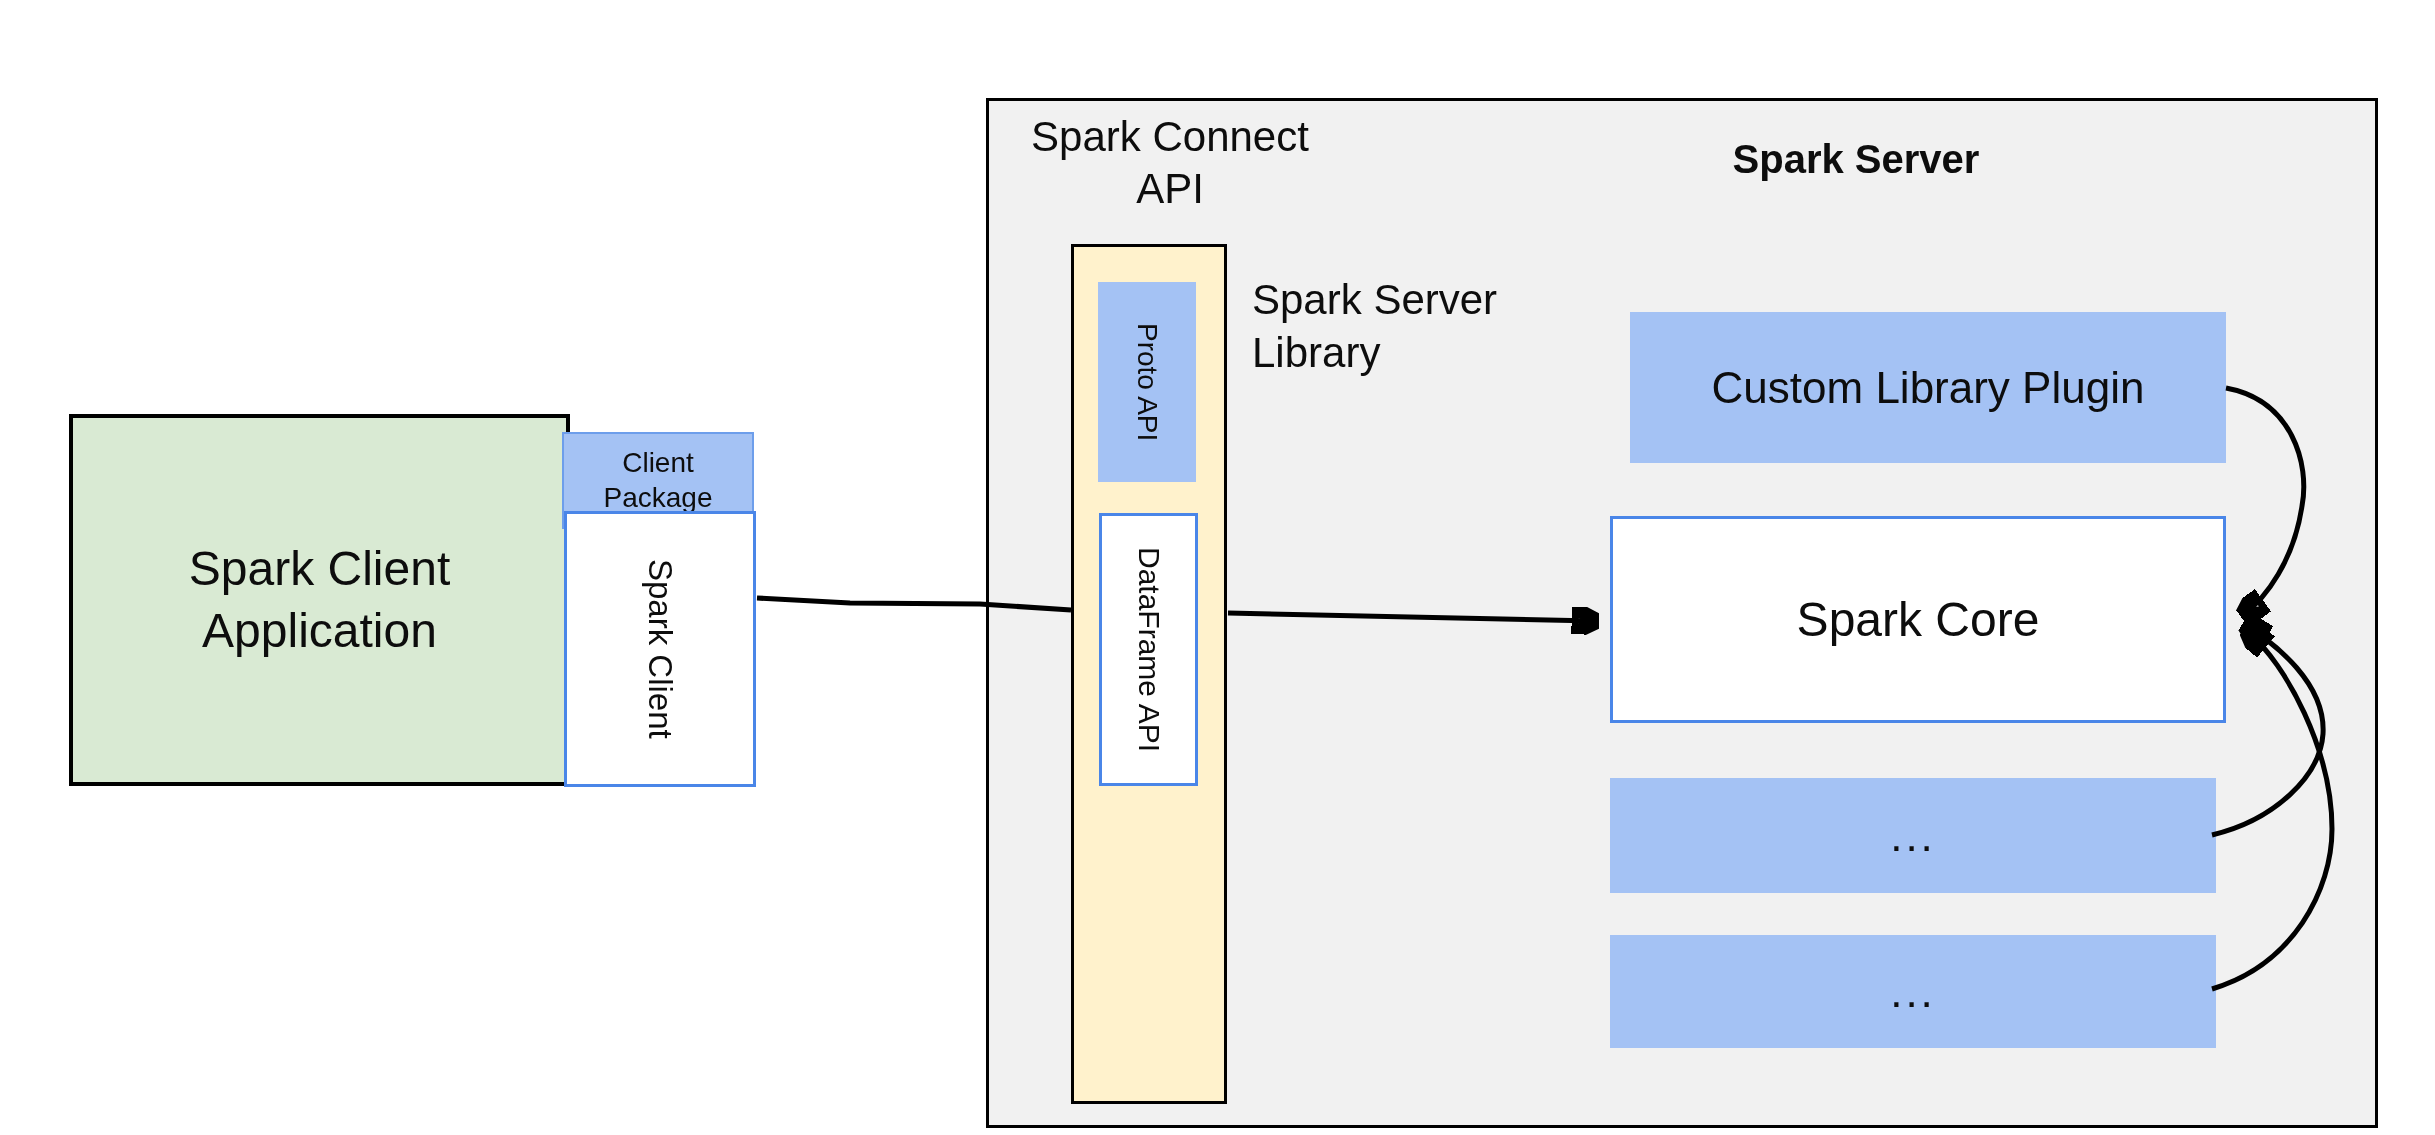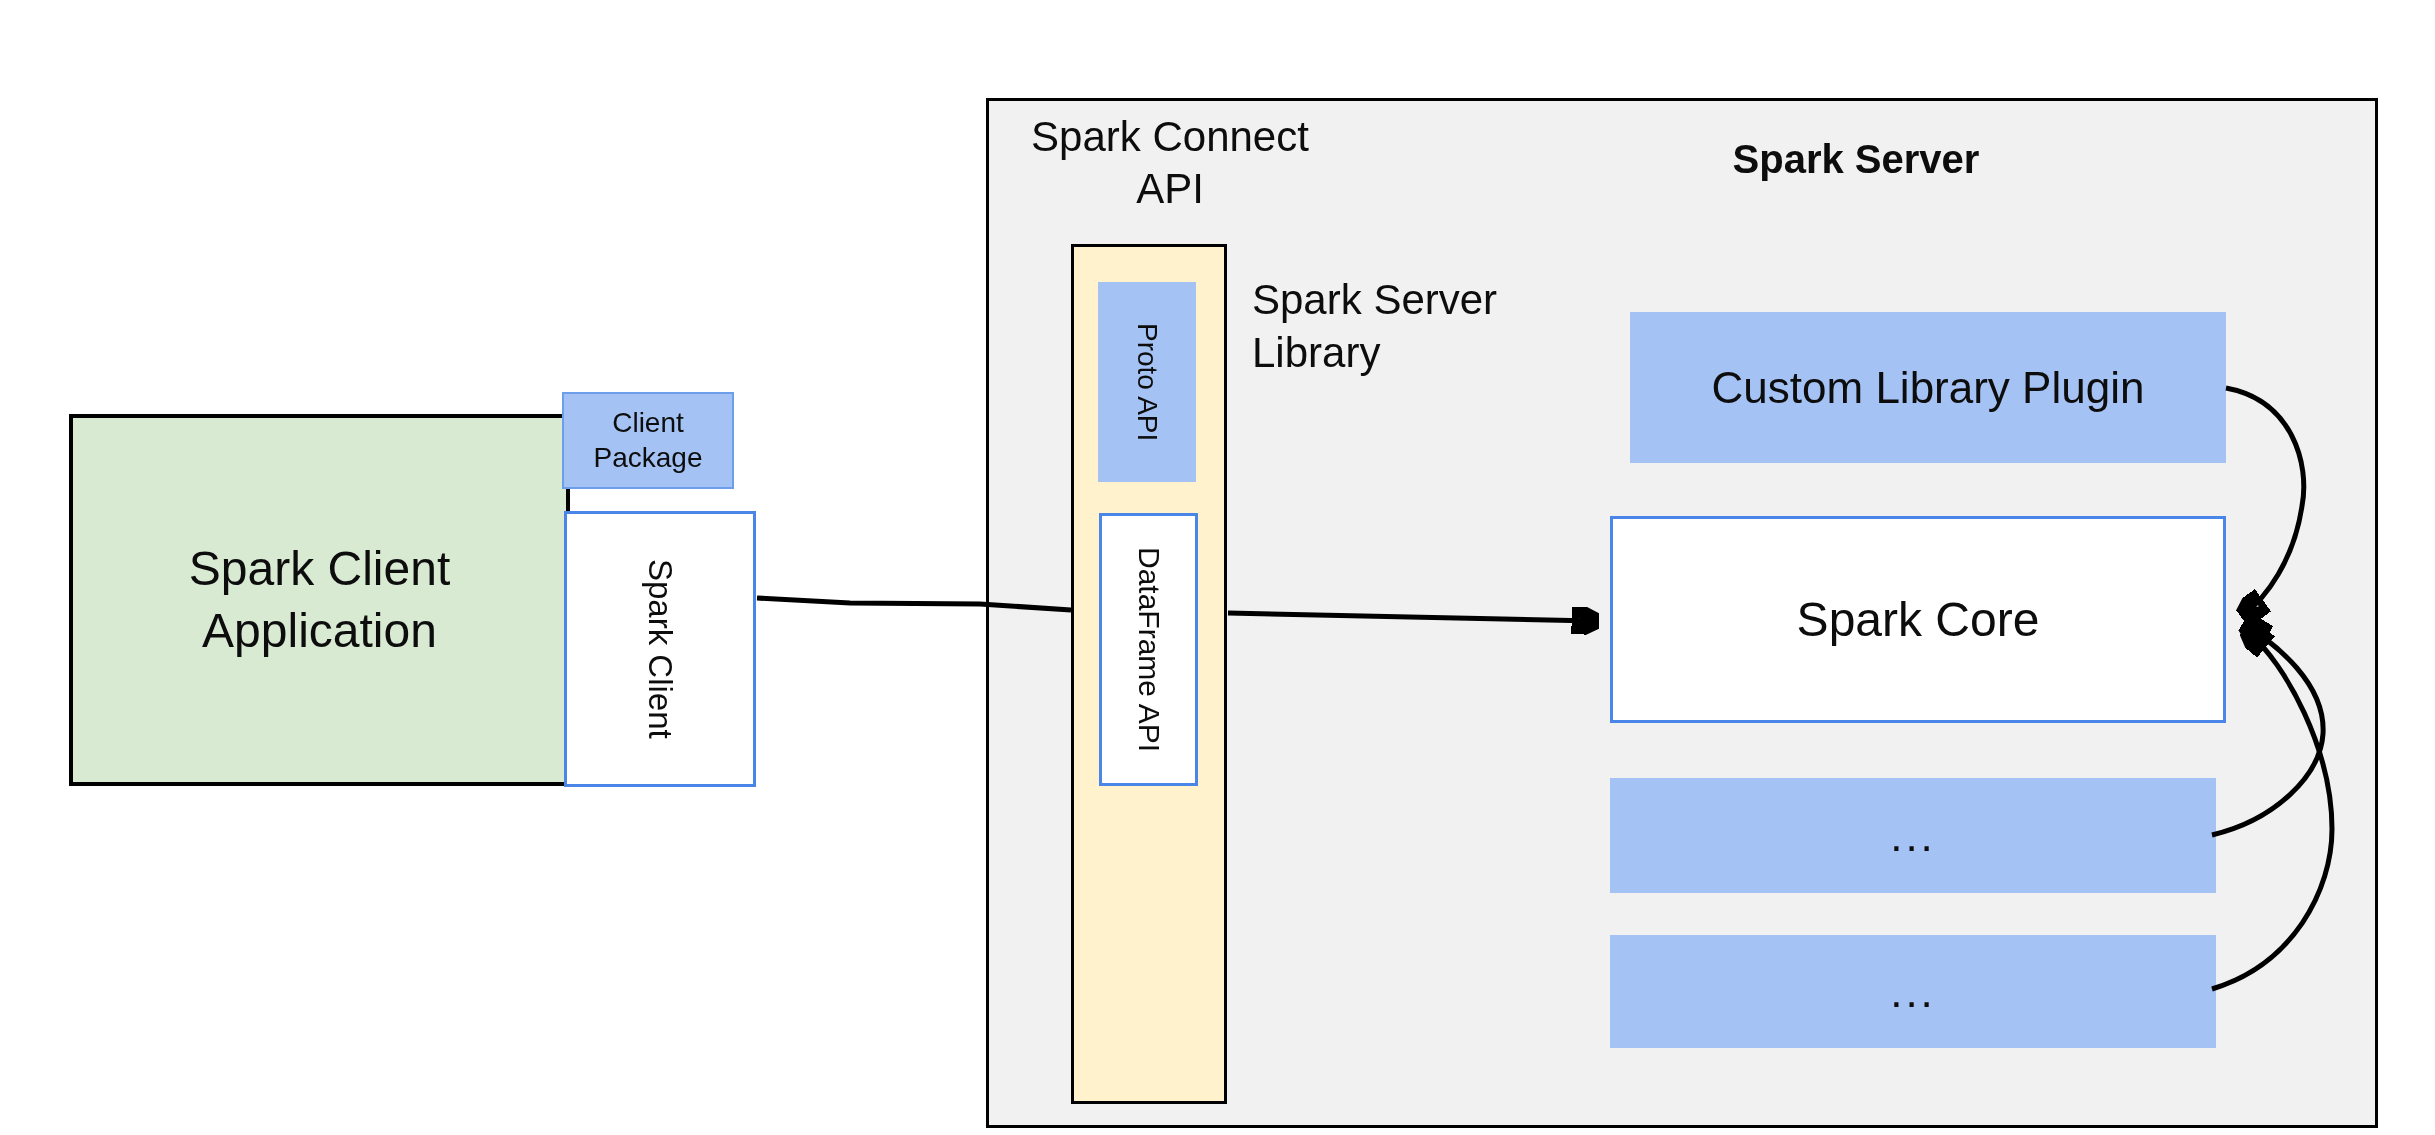--- a/index.html
+++ b/index.html
@@ -18,21 +18,21 @@
 
   
   .green-box{
     left:69px;top:382px;width:501px;height:372px;
     background:var(--green_fill,#d9ead3);
     border:4px solid var(--black,#000);
     z-index:1;
   }
   .green-box .lbl{font-size:48px;line-height:1.3;}
   .client-package{
-    left:562px;top:360px;width:172px;height:97px;
+    left:562px;top:400px;width:192px;height:97px;
     background:var(--blue_fill,#a4c2f4);
     border:2px solid var(--blue_border_soft,#6d9eeb);
     z-index:2;
   }
   .client-package .lbl{font-size:28px;line-height:1.22;}
   .spark-client{
     left:564px;top:479px;width:192px;height:276px;
     background:#ffffff;
     border:3px solid var(--blue_border,#4a86e8);
     z-index:2;

